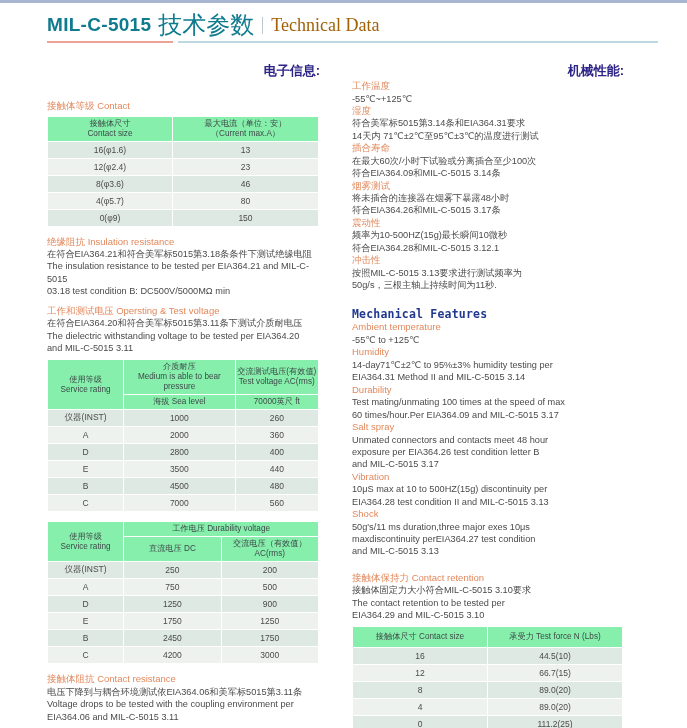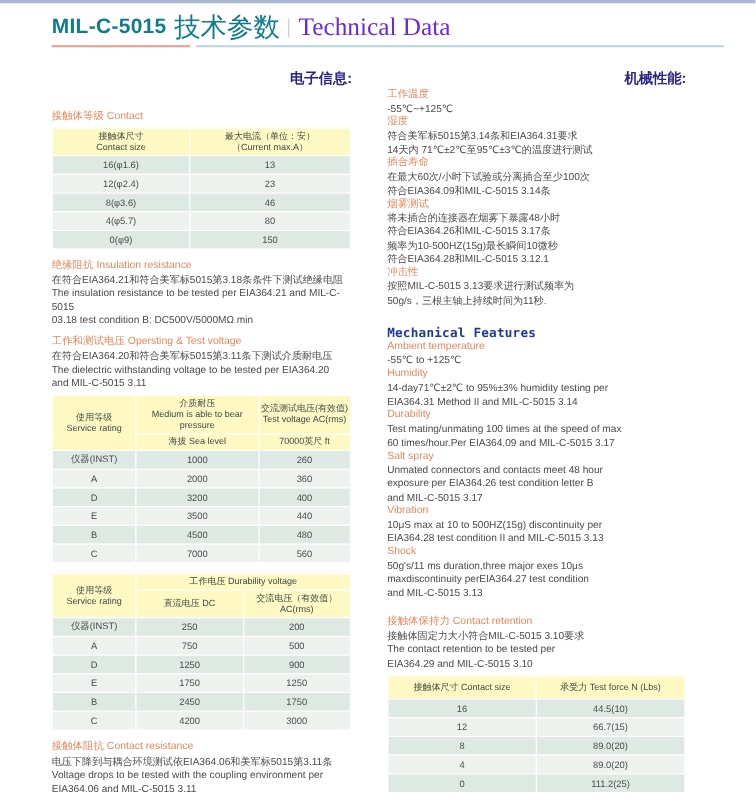--- a/index.html
+++ b/index.html
@@ -7,37 +7,37 @@
     width:687px;height:728px;background:#ffffff;overflow:hidden;position:relative;
     font-family:"Liberation Sans","DejaVu Sans",sans-serif;color:#4a4a4a;
   }
   .top-border{height:3px;background:#a9b6d2;}
   
   .header{padding:9px 0 0 47px;}
   .title-row{display:flex;align-items:center;height:26px;}
   .title-model{color:#0f7b8e;font-size:19px;font-weight:bold;letter-spacing:.3px;}
   .title-cn{color:#0f7b8e;font-size:24px;margin-left:7px;}
   .title-divider{width:1px;height:17px;background:#bcc8cf;margin:0 8px;align-self:center;}
-  .title-en{color:#6d28d9;font-family:"Liberation Serif","DejaVu Serif",serif;font-size:23px;}
+  .title-en{color:#a16207;font-family:"Liberation Serif","DejaVu Serif",serif;font-size:18px;}
   .title-underline{margin-left:47px;width:611px;height:2px;display:flex;margin-top:3px;}
   .underline-red{width:126px;background:#f0a195;}
   .underline-gap{width:5px;background:transparent;}
   .underline-blue{flex:1;background:#bdd8e2;}
   
   .content{display:flex;padding:0 0 0 47px;}
   .col-left{width:273px;}
   .col-right{width:272px;margin-left:32px;}
   .sec-title{font-size:13px;font-weight:bold;color:#2d2487;margin-top:19px;text-align:right;}
   .sub-head{font-size:9.5px;color:#e2885c;line-height:12.5px;}
   .body-line{font-size:9.2px;line-height:12.4px;color:#4a4a4a;}
   .mt20{margin-top:20px;} .mt9{margin-top:9px;} .mt7{margin-top:7px;}
   .mt14{margin-top:14px;} .mt5{margin-top:5px;} .mt3{margin-top:3px;}
   
   table.t{border-collapse:collapse;width:272px;table-layout:fixed;}
-  table.t th{background:#fef9c3;font-weight:normal;color:#3e4a48;padding:2px 1px;
+  table.t th{background:#86efac;font-weight:normal;color:#3e4a48;padding:2px 1px;
     border:1px solid #ffffff;text-align:center;font-size:8.2px;line-height:10px;}
   table.t td{border:1px solid #ffffff;text-align:center;font-size:8.5px;
     padding:1px 2px;height:14px;color:#4a4a4a;}
   table.t tbody tr:nth-child(odd) td{background:#dfe9e4;}
   table.t tbody tr:nth-child(even) td{background:#edf2ef;}
   .w45{width:45%;} .w27{width:27%;} .w40{width:40%;}
   .mech-title{font-family:"DejaVu Sans Mono","Liberation Mono",monospace;
     font-size:11.5px;font-weight:bold;color:#20398f;margin-top:16px;letter-spacing:.2px;}
   .item{margin:0;}
 </style>
@@ -140,21 +140,21 @@
             <td>1000</td>
             <td>260</td>
           </tr>
         <tr>
             <td>A</td>
             <td>2000</td>
             <td>360</td>
           </tr>
         <tr>
             <td>D</td>
-            <td>3200</td>
+            <td>2800</td>
             <td>400</td>
           </tr>
         <tr>
             <td>E</td>
             <td>3500</td>
             <td>440</td>
           </tr>
         <tr>
             <td>B</td>
             <td>4500</td>
@@ -239,20 +239,21 @@
       <div class="sub-head">插合寿命</div>
       <div class="body-line">在最大60次/小时下试验或分离插合至少100次</div>
       <div class="body-line">符合EIA364.09和MIL-C-5015 3.14条</div>
     </div>
     <div class="item">
       <div class="sub-head">烟雾测试</div>
       <div class="body-line">将未插合的连接器在烟雾下暴露48小时</div>
       <div class="body-line">符合EIA364.26和MIL-C-5015 3.17条</div>
     </div>
     <div class="item">
+      <div class="sub-head">震动性</div>
       <div class="body-line">频率为10-500HZ(15g)最长瞬间10微秒</div>
       <div class="body-line">符合EIA364.28和MIL-C-5015 3.12.1</div>
     </div>
     <div class="item">
       <div class="sub-head">冲击性</div>
       <div class="body-line">按照MIL-C-5015 3.13要求进行测试频率为</div>
       <div class="body-line">50g/s，三根主轴上持续时间为11秒.</div>
     </div>
 
     <div class="mech-title">Mechanical Features</div>

